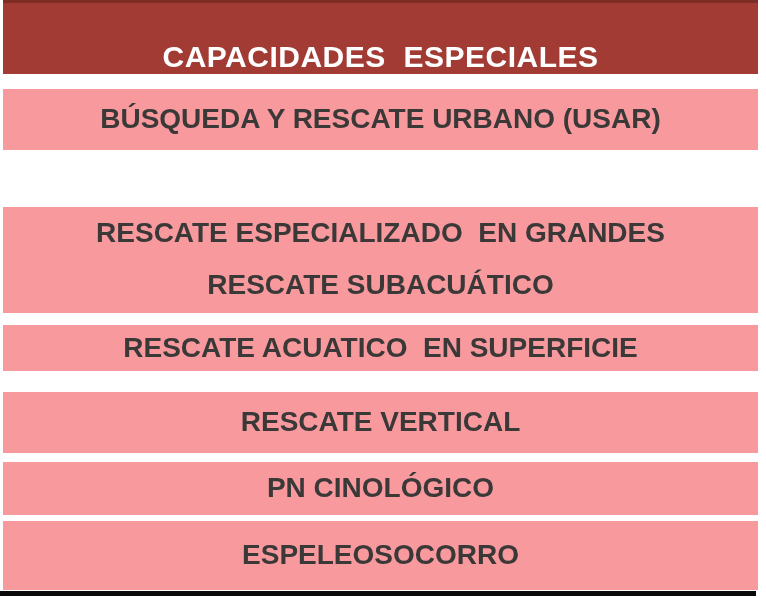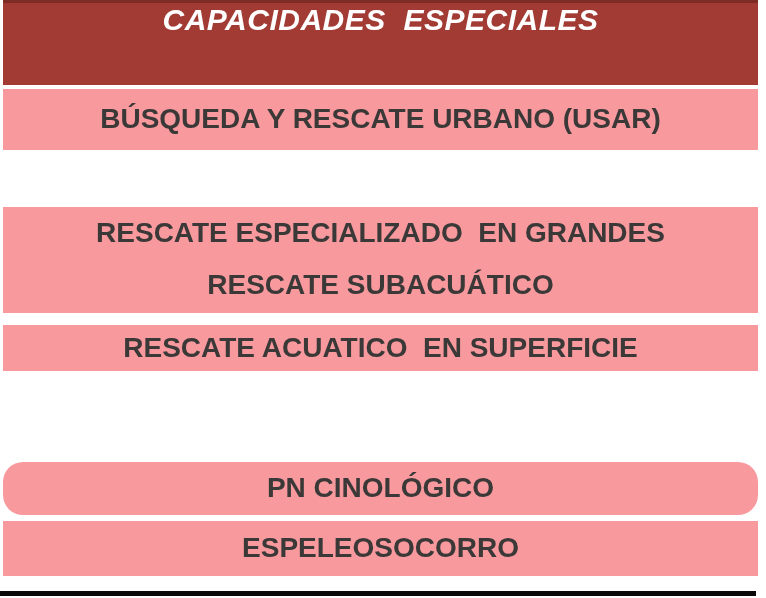--- a/index.html
+++ b/index.html
@@ -13,28 +13,27 @@
     height: 598px;
     background: var(--page-bg, #ffffff);
     font-family: "Liberation Sans", sans-serif;
     overflow: hidden;
   }
   .table-header {
     position: absolute;
     left: 3px;
     top: 0;
     width: 755px;
-    height: 85px;
+    height: 74px;
     box-sizing: border-box;
     background: var(--header-bg, #A23B33);
     border-top: 3px solid var(--header-border, #7D2C26);
     display: flex;
-    align-items: flex-start;
+    align-items: flex-end;
     justify-content: center;
-    font-style: italic;
   }
   .table-header span {
     color: var(--header-text, #FFFFFF);
     font-size: 30px;
     font-weight: bold;
     letter-spacing: 0.5px;
     text-align: center;
   }
   .row {
     position: absolute;
@@ -51,22 +50,22 @@
     font-weight: bold;
     text-align: center;
     line-height: 1.3;
     max-width: 700px;
   }
   .row-1 { top: 89px;  height: 61px; }
   .row-2 { top: 159px; height: 88px; margin-top: 48px; }
   .row-3 { top: 257px; height: 56px; }
   .row-4 { top: 325px; height: 46px; }
   .row-5 { top: 392px; height: 61px; }
-  .row-6 { top: 462px; height: 53px; border-radius: 20px; }
-  .row-7 { top: 521px; height: 55px; }
+  .row-6 { top: 462px; height: 53px; }
+  .row-7 { top: 521px; height: 69px; }
   .bottom-bar {
     position: absolute;
     left: 0;
     top: 591px;
     width: 756px;
     height: 5px;
     background: var(--bottom-bar, #0A0A0A);
   }
 </style>
 </head>
@@ -87,20 +86,23 @@
   </div>
 
   <div class="row row-3">
     <span>RESCATE SUBACUÁTICO</span>
   </div>
 
   <div class="row row-4">
     <span>RESCATE ACUATICO&nbsp; EN SUPERFICIE</span>
   </div>
 
+  <div class="row row-5">
+    <span>RESCATE VERTICAL</span>
+  </div>
 
   <div class="row row-6">
     <span>PN CINOLÓGICO</span>
   </div>
 
   <div class="row row-7">
     <span>ESPELEOSOCORRO</span>
   </div>
 
   <div class="bottom-bar"></div>

